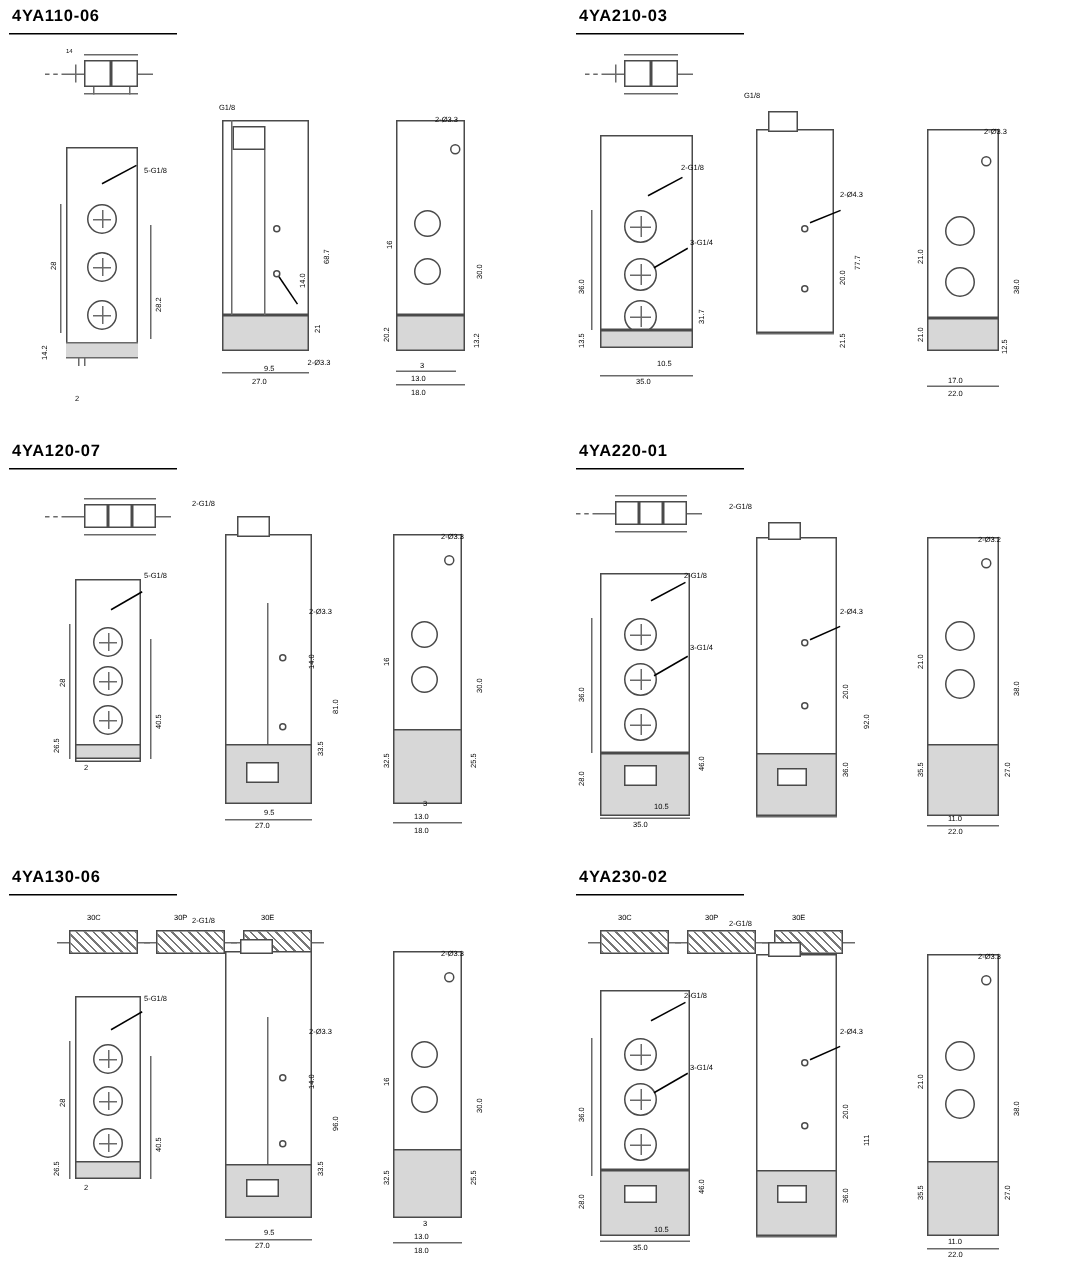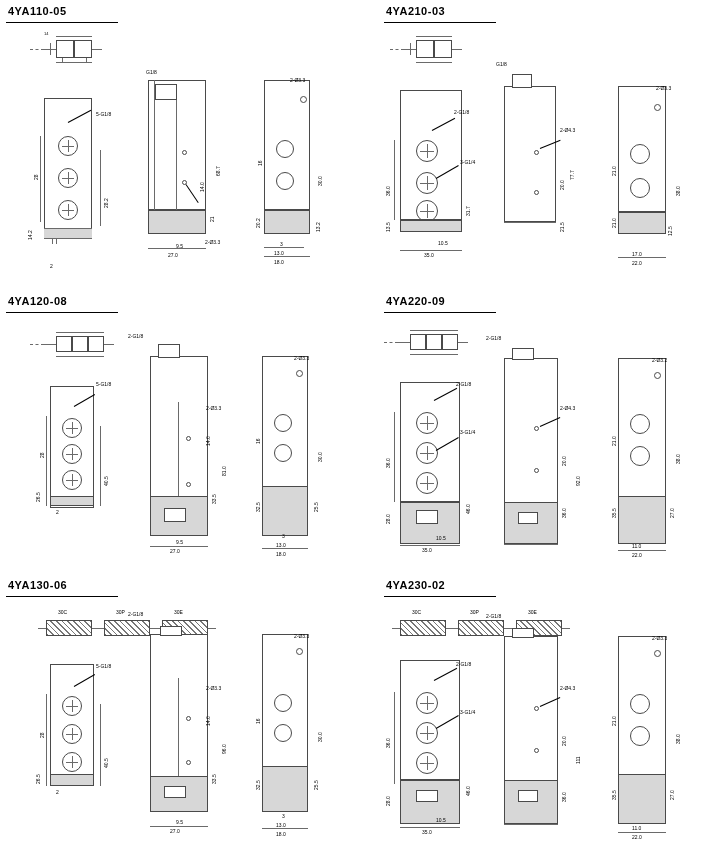--- a/index.html
+++ b/index.html
@@ -24,21 +24,21 @@
   .arrowline{position:absolute;height:1px;background:#000;}
   .crosshair{position:absolute;}
   .crosshair:before,.crosshair:after{content:"";position:absolute;background:#6a6a6a;}
   .crosshair:before{left:0;top:50%;width:100%;height:1px;}
   .crosshair:after{top:0;left:50%;height:100%;width:1px;}
 </style>
 </head>
 <body>
 
 <div class="panel" style="left:0;top:0;width:356px;height:286px;">
-  <div class="title lbl" style="left:8px;top:6px;font-size:11px;">4YA110-05</div>
+  <div class="title lbl" style="left:8px;top:6px;font-size:11px;">4YA110-06</div>
   <div class="title-rule" style="left:6px;top:22px;width:112px;"></div>
 
   <div>
     <div class="sym" style="left:56px;top:40px;width:18px;height:18px;"></div>
     <div class="sym" style="left:74px;top:40px;width:18px;height:18px;"></div>
     <div class="ln lnh" style="left:44px;top:49px;width:12px;"></div>
     <div class="ln lnv" style="left:50px;top:43px;height:12px;"></div>
     <div class="ln lnh" style="left:92px;top:49px;width:10px;"></div>
     <div class="dash" style="left:30px;top:49px;width:14px;"></div>
     <div class="ln lnh" style="left:56px;top:62px;width:36px;"></div>
@@ -177,21 +177,21 @@
     <div class="lbl v" style="left:320px;top:196px;">38.0</div>
     <div class="lbl v" style="left:256px;top:228px;">21.0</div>
     <div class="lbl v" style="left:312px;top:236px;">12.5</div>
     <div class="lbl" style="left:276px;top:252px;">17.0</div>
     <div class="lbl" style="left:276px;top:261px;">22.0</div>
     <div class="ln lnh" style="left:262px;top:257px;width:48px;"></div>
   </div>
 </div>
 
 <div class="panel" style="left:0;top:286px;width:356px;height:282px;">
-  <div class="title lbl" style="left:8px;top:10px;font-size:11px;">4YA120-08</div>
+  <div class="title lbl" style="left:8px;top:10px;font-size:11px;">4YA120-07</div>
   <div class="title-rule" style="left:6px;top:26px;width:112px;"></div>
 
   <div>
     <div class="sym" style="left:56px;top:50px;width:16px;height:16px;"></div>
     <div class="sym" style="left:72px;top:50px;width:16px;height:16px;"></div>
     <div class="sym" style="left:88px;top:50px;width:16px;height:16px;"></div>
     <div class="ln lnh" style="left:44px;top:58px;width:12px;"></div>
     <div class="ln lnh" style="left:104px;top:58px;width:10px;"></div>
     <div class="dash" style="left:30px;top:58px;width:14px;"></div>
     <div class="ln lnh" style="left:56px;top:70px;width:48px;"></div>
@@ -250,21 +250,21 @@
     <div class="lbl v" style="left:256px;top:226px;">32.5</div>
     <div class="lbl v" style="left:314px;top:226px;">25.5</div>
     <div class="lbl" style="left:282px;top:248px;">3</div>
     <div class="lbl" style="left:276px;top:257px;">13.0</div>
     <div class="lbl" style="left:276px;top:266px;">18.0</div>
     <div class="ln lnh" style="left:262px;top:262px;width:46px;"></div>
   </div>
 </div>
 
 <div class="panel" style="left:356px;top:286px;width:356px;height:282px;">
-  <div class="title lbl" style="left:30px;top:10px;font-size:11px;">4YA220-09</div>
+  <div class="title lbl" style="left:30px;top:10px;font-size:11px;">4YA220-01</div>
   <div class="title-rule" style="left:28px;top:26px;width:112px;"></div>
 
   <div>
     <div class="sym" style="left:54px;top:48px;width:16px;height:16px;"></div>
     <div class="sym" style="left:70px;top:48px;width:16px;height:16px;"></div>
     <div class="sym" style="left:86px;top:48px;width:16px;height:16px;"></div>
     <div class="ln lnh" style="left:42px;top:56px;width:12px;"></div>
     <div class="ln lnh" style="left:102px;top:56px;width:10px;"></div>
     <div class="dash" style="left:28px;top:56px;width:14px;"></div>
     <div class="ln lnh" style="left:54px;top:68px;width:48px;"></div>

